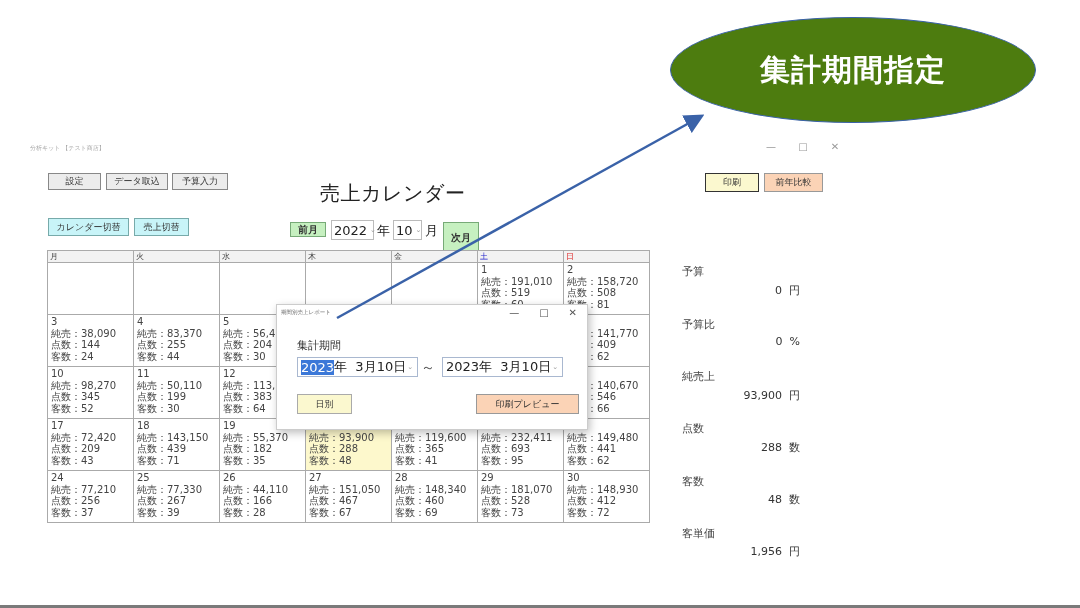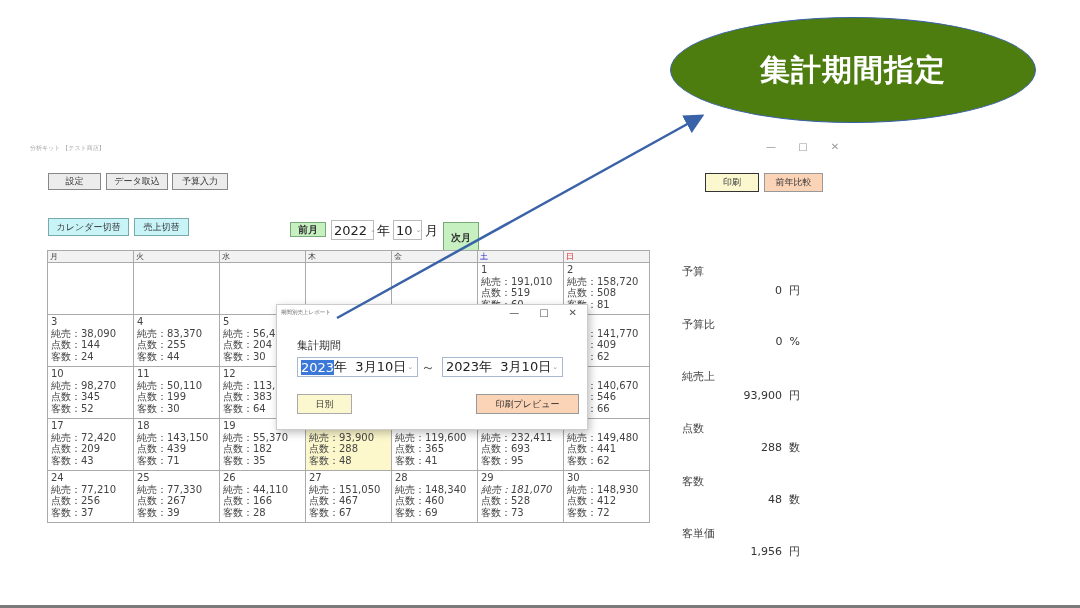--- a/index.html
+++ b/index.html
@@ -67,20 +67,21 @@
   <div class="btn btn-gray" style="left:48px;top:173px;width:53px;height:17px;">設定</div>
   <div class="btn btn-gray" style="left:106px;top:173px;width:62px;height:17px;">データ取込</div>
   <div class="btn btn-gray" style="left:172px;top:173px;width:56px;height:17px;">予算入力</div>
 
   <div class="btn btn-cyan" style="left:48px;top:218px;width:81px;height:18px;">カレンダー切替</div>
   <div class="btn btn-cyan" style="left:134px;top:218px;width:55px;height:18px;">売上切替</div>
 
   <div class="btn btn-yellow" style="left:705px;top:173px;width:54px;height:19px;">印刷</div>
   <div class="btn btn-orange" style="left:764px;top:173px;width:59px;height:19px;">前年比較</div>
 
+  <div class="page-title">売上カレンダー</div>
 
   <div class="btn btn-green" style="left:290px;top:222px;width:36px;height:15px;">前月</div>
   <div class="sel" style="left:331px;top:220px;width:43px;">
     <span>2022</span>
       <span class="chev">⌄</span>
   </div>
   <div class="unit" style="left:377px;top:222px;">年</div>
   <div class="sel" style="left:393px;top:220px;width:29px;">
     <span>10</span>
       <span class="chev">⌄</span>
@@ -248,21 +249,21 @@
             <div style="min-height: 11.5px;"><span>客数：</span><span>67</span></div>
           </td>
           <td>
             <div style="min-height: 11.5px;">28</div>
             <div style="min-height: 11.5px;"><span>純売：</span><span>148,340</span></div>
             <div style="min-height: 11.5px;"><span>点数：</span><span>460</span></div>
             <div style="min-height: 11.5px;"><span>客数：</span><span>69</span></div>
           </td>
           <td>
             <div style="min-height: 11.5px;">29</div>
-            <div style="min-height: 11.5px; font-style: italic;"><span>純売：</span><span>181,070</span></div>
+            <div style="min-height: 11.5px;"><span>純売：</span><span>181,070</span></div>
             <div style="min-height: 11.5px;"><span>点数：</span><span>528</span></div>
             <div style="min-height: 11.5px;"><span>客数：</span><span>73</span></div>
           </td>
           <td>
             <div style="min-height: 11.5px;">30</div>
             <div style="min-height: 11.5px;"><span>純売：</span><span>148,930</span></div>
             <div style="min-height: 11.5px;"><span>点数：</span><span>412</span></div>
             <div style="min-height: 11.5px;"><span>客数：</span><span>72</span></div>
           </td>
         </tr>

